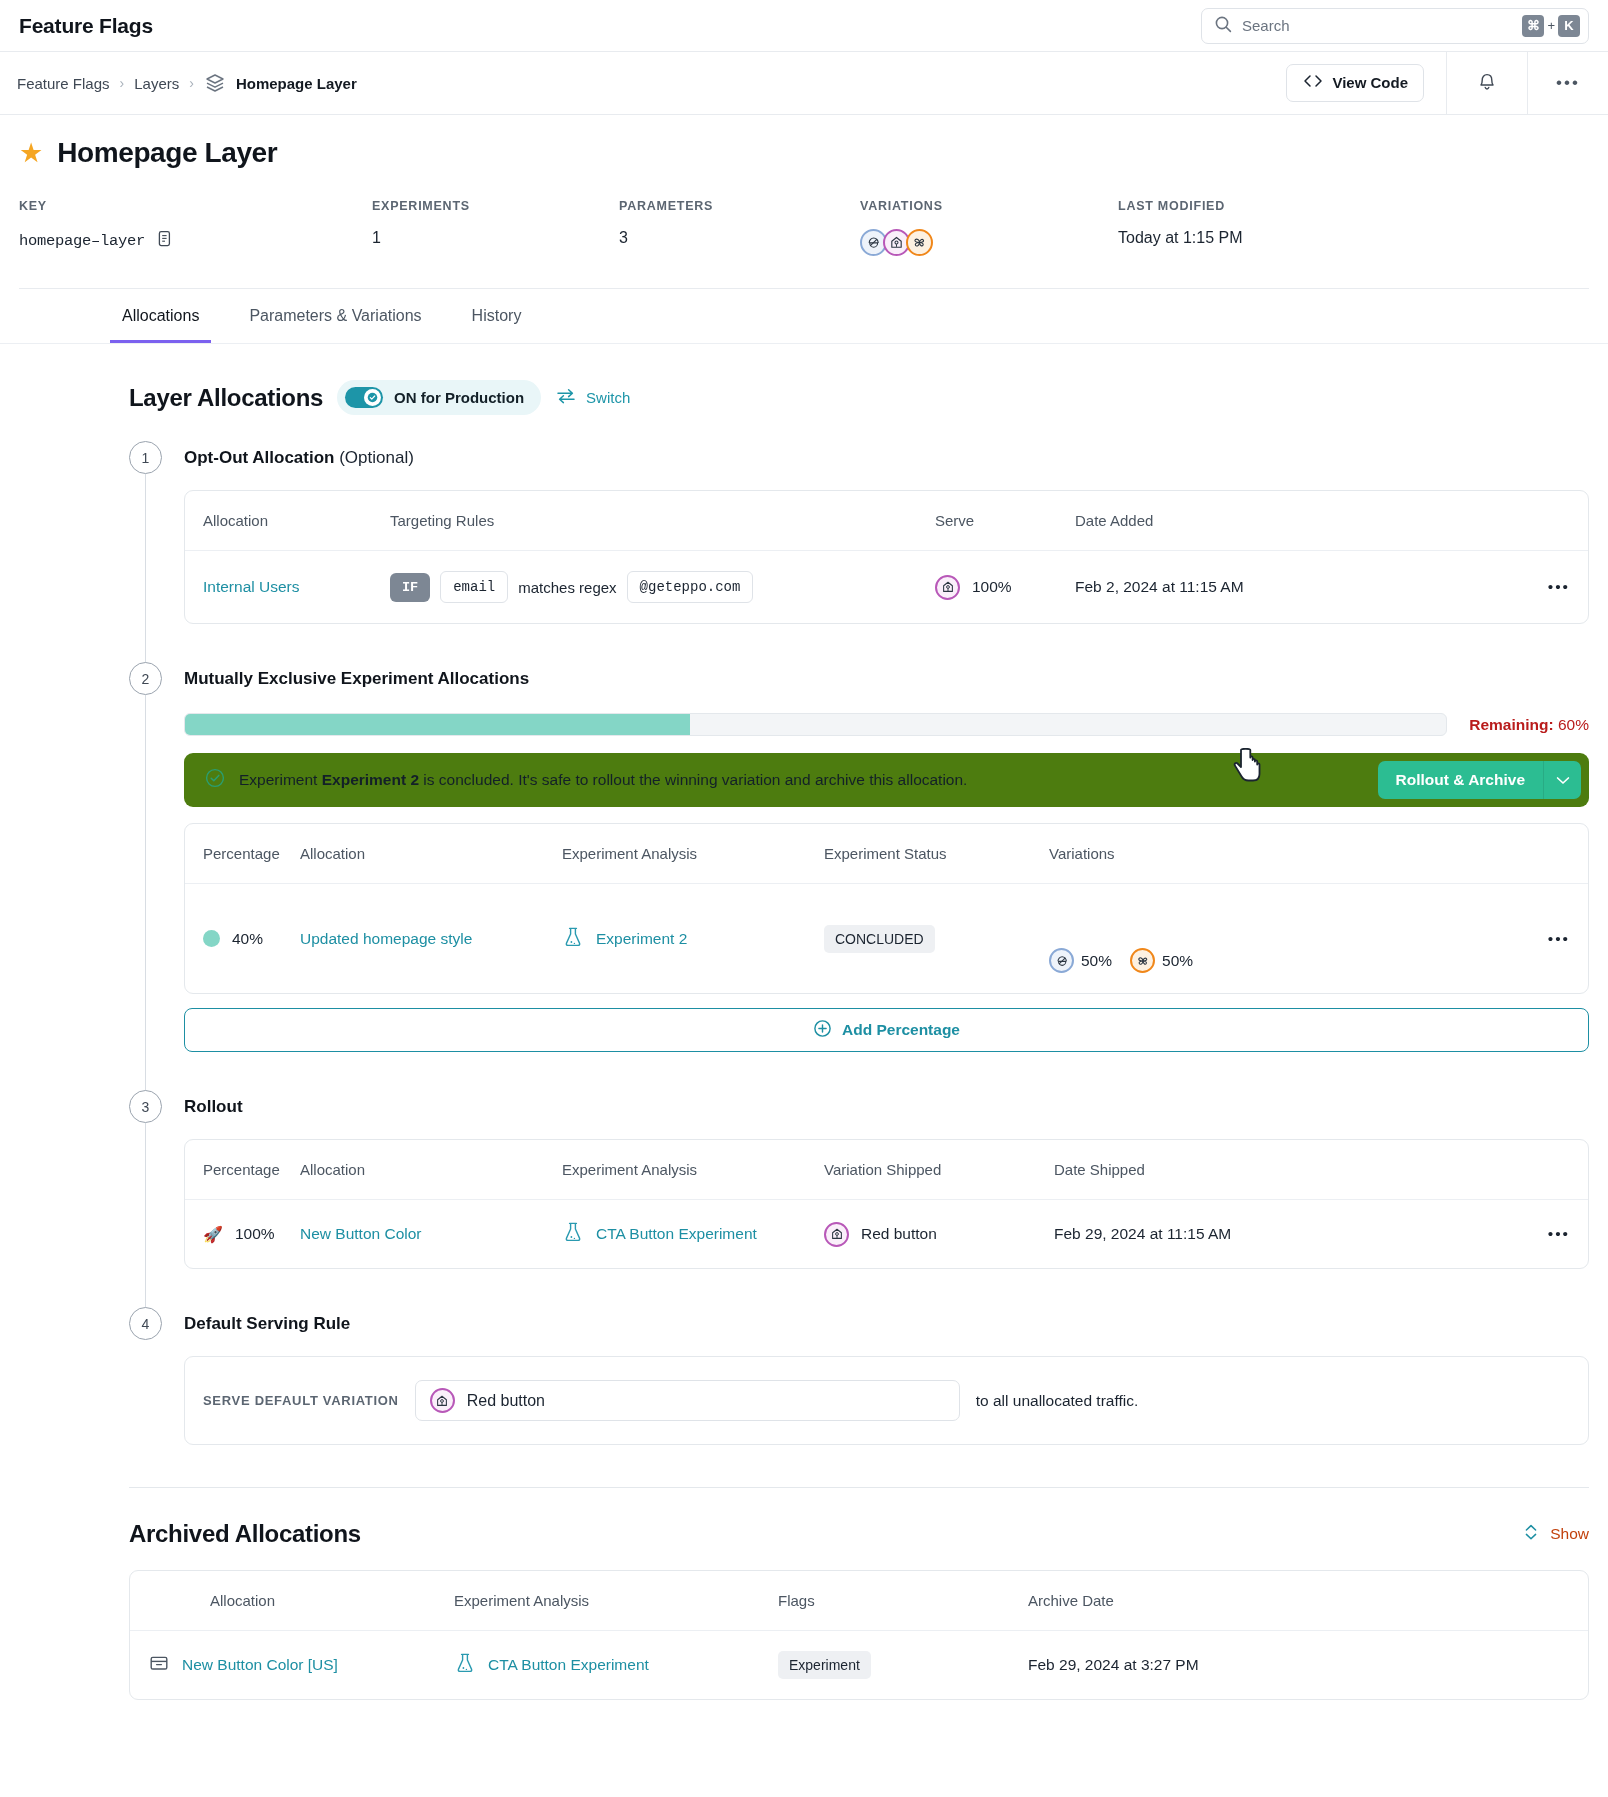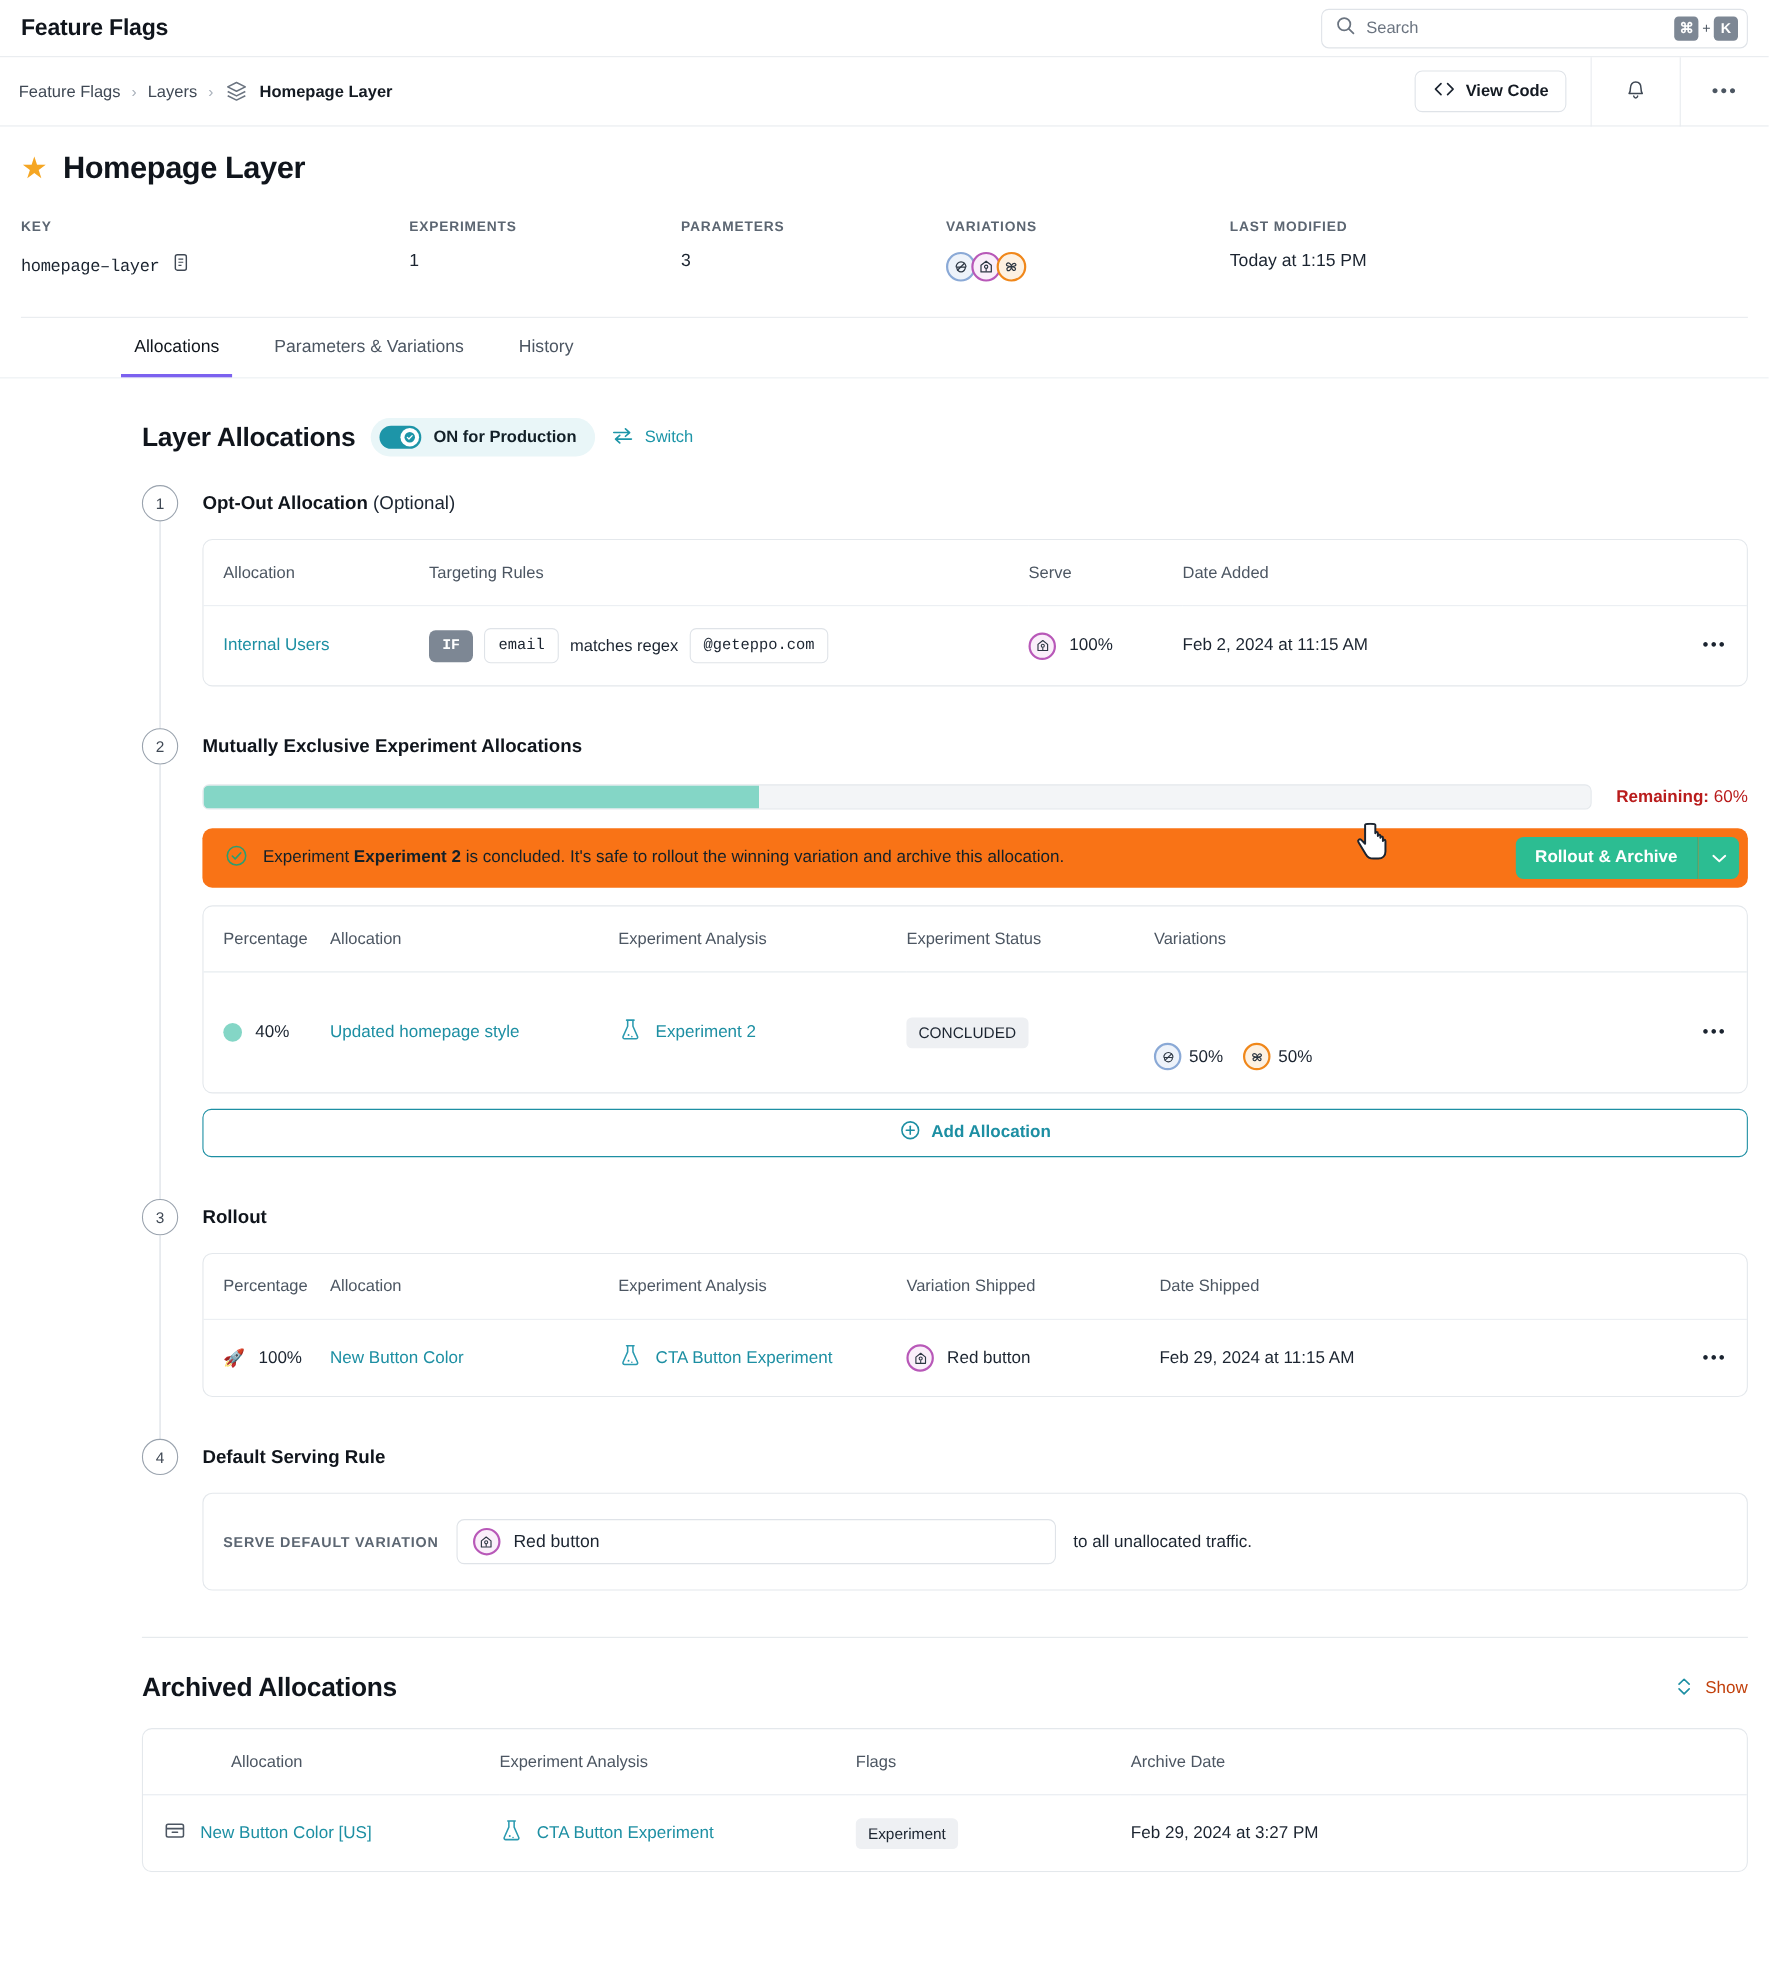--- a/index.html
+++ b/index.html
@@ -167,21 +167,21 @@
 
   
   .progress-row { display: flex; align-items: center; gap: 22px; margin-top: 18px; }
   .track { flex: 1; height: 23px; background: #f3f5f7; border: 1px solid #e4e8ec; border-radius: 6px; overflow: hidden; }
   .fill { height: 100%; background: #84d6c6; }
   .remaining { font-size: 15.5px; color: #b91c1c; white-space: nowrap; }
   .remaining b { font-weight: 700; }
 
   
   .banner {
-    margin-top: 17px; background: #f97316; border-radius: 9px;
+    margin-top: 17px; background: #4d7c0f; border-radius: 9px;
     display: flex; align-items: center; justify-content: space-between;
     padding: 0 0 0 20px; min-height: 54px; position: relative;
   }
   .banner-text { font-size: 15.5px; color: #132028; }
   .banner-left { display: flex; align-items: center; gap: 13px; }
   .split-btn { display: flex; align-items: stretch; height: 38px; margin: 8px 8px 8px 0; }
   .split-main {
     background: #2cbd92; color: #fff; font-weight: 700; font-size: 15.5px;
     display: flex; align-items: center; padding: 0 18px; border-radius: 7px 0 0 7px;
     cursor: pointer; border-right: 1px solid #28ab84;
@@ -541,21 +541,21 @@
         </div>
 
         <div class="add-alloc">
           <span>
             <svg width="19" height="19" viewBox="0 0 20 20" fill="none">
                 <circle cx="10" cy="10" r="8" stroke="#1d8fa3" stroke-width="1.5"></circle>
                 <line x1="10" y1="6.2" x2="10" y2="13.8" stroke="#1d8fa3" stroke-width="1.5" stroke-linecap="round"></line>
                 <line x1="6.2" y1="10" x2="13.8" y2="10" stroke="#1d8fa3" stroke-width="1.5" stroke-linecap="round"></line>
               </svg>
           </span>
-          <span>Add Allocation</span>
+          <span>Add Percentage</span>
         </div>
       </div>
 
       <div class="step" style="padding-bottom:38px;">
         <div class="step-rail"></div>
         <div class="step-num">3</div>
         <div class="step-title">Rollout</div>
         <div class="card">
           <table class="grid">
             <thead>

